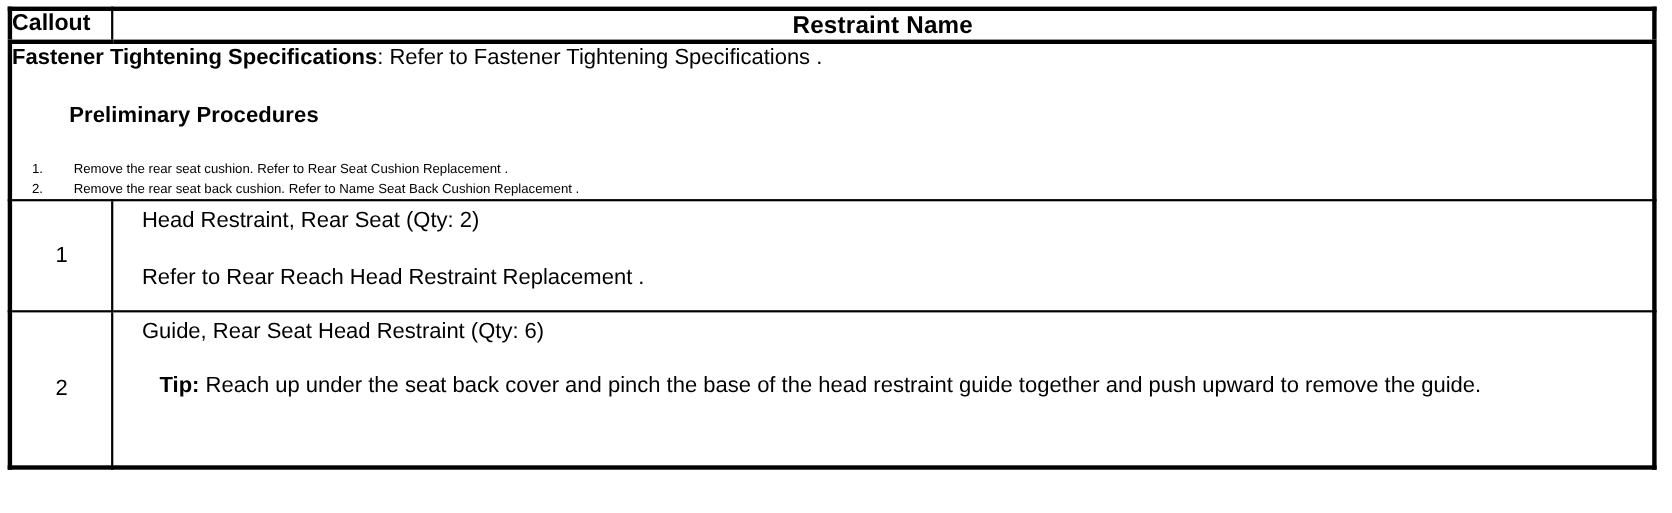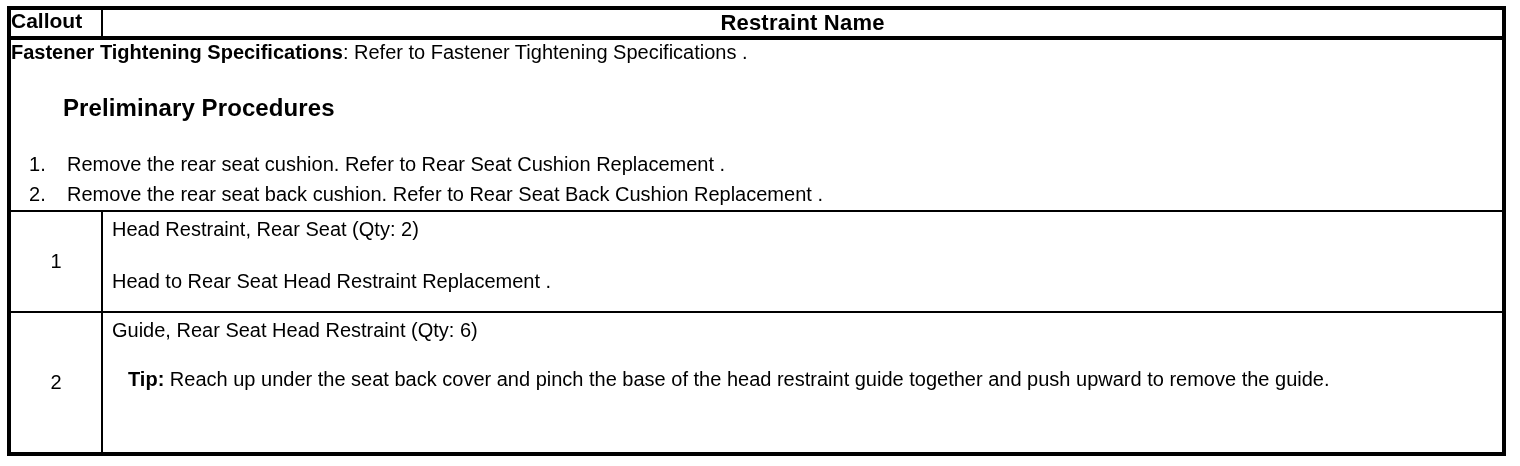--- a/index.html
+++ b/index.html
@@ -74,35 +74,35 @@
     margin-left: 36px;
   }
   .fastener-line {
     font-size: 20px;
     margin: 0 0 0 0;
     padding-top: 1px;
   }
   .fastener-line .lbl { font-weight: bold; }
 
   .prelim-heading {
-    font-size: 24px;
+    font-size: 20px;
     font-weight: bold;
     margin: 29px 0 0 52px;
     letter-spacing: 0.1px;
   }
 
   ol.prelim-list {
     margin: 27px 0 0 0;
     padding: 0 0 0 0;
     list-style: none;
     counter-reset: prelim;
   }
   ol.prelim-list > li {
     counter-increment: prelim;
-    font-size: 20px;
+    font-size: 12px;
     line-height: 1.52;
     position: relative;
     padding-left: 56px;
   }
   ol.prelim-list > li::before {
     content: counter(prelim) ".";
     position: absolute;
     left: 18px;
     top: 0;
     width: 32px;
@@ -110,21 +110,21 @@
   }
 
   
   td.callout-num {
     text-align: center;
     vertical-align: middle;
     font-size: 20px;
     padding: 0;
   }
   td.component-cell {
-    padding: 5px 10px 6px 9px;
+    padding: 5px 10px 6px 26px;
     font-size: 20px;
     line-height: 1.25;
   }
   .comp-title { margin: 0; }
   .comp-refer { margin: 27px 0 4px 0; }
   .comp-tip   { margin: 24px 0 3px 16px; }
   .comp-tip .tip-lbl { font-weight: bold; }
 
   tr.row-one td { height: 88px; }
   tr.row-two td { height: 128px; }
@@ -148,31 +148,31 @@
 
       <tr class="prelim-row">
         <td class="prelim-cell" colspan="2">
 
           <div class="fastener-line"><span class="lbl">Fastener Tightening Specifications</span><span>: Refer to Fastener Tightening Specifications .</span></div>
 
           <div class="prelim-heading">Preliminary Procedures</div>
 
           <ol class="prelim-list">
             <li>Remove the rear seat cushion. Refer to Rear Seat Cushion Replacement .</li>
-            <li>Remove the rear seat back cushion. Refer to Rear Seat Back Cushion Replacement .</li>
+            <li>Remove the rear seat back cushion. Refer to Name Seat Back Cushion Replacement .</li>
           </ol>
 
         </td>
       </tr>
 
       <tr class="row-one">
         <td class="callout-num">1</td>
         <td class="component-cell">
           <div class="comp-title">Head Restraint, Rear Seat (Qty: 2)</div>
-          <div class="comp-refer">Head to Rear Seat Head Restraint Replacement .</div>
+          <div class="comp-refer">Refer to Rear Reach Head Restraint Replacement .</div>
         </td>
       </tr>
 
       <tr class="row-two">
         <td class="callout-num">2</td>
         <td class="component-cell">
           <div class="comp-title">Guide, Rear Seat Head Restraint (Qty: 6)</div>
           <div class="comp-tip"><span class="tip-lbl">Tip:</span><span> Reach up under the seat back cover and pinch the base of the head restraint guide together and push upward to remove the guide.</span></div>
         </td>
       </tr>

